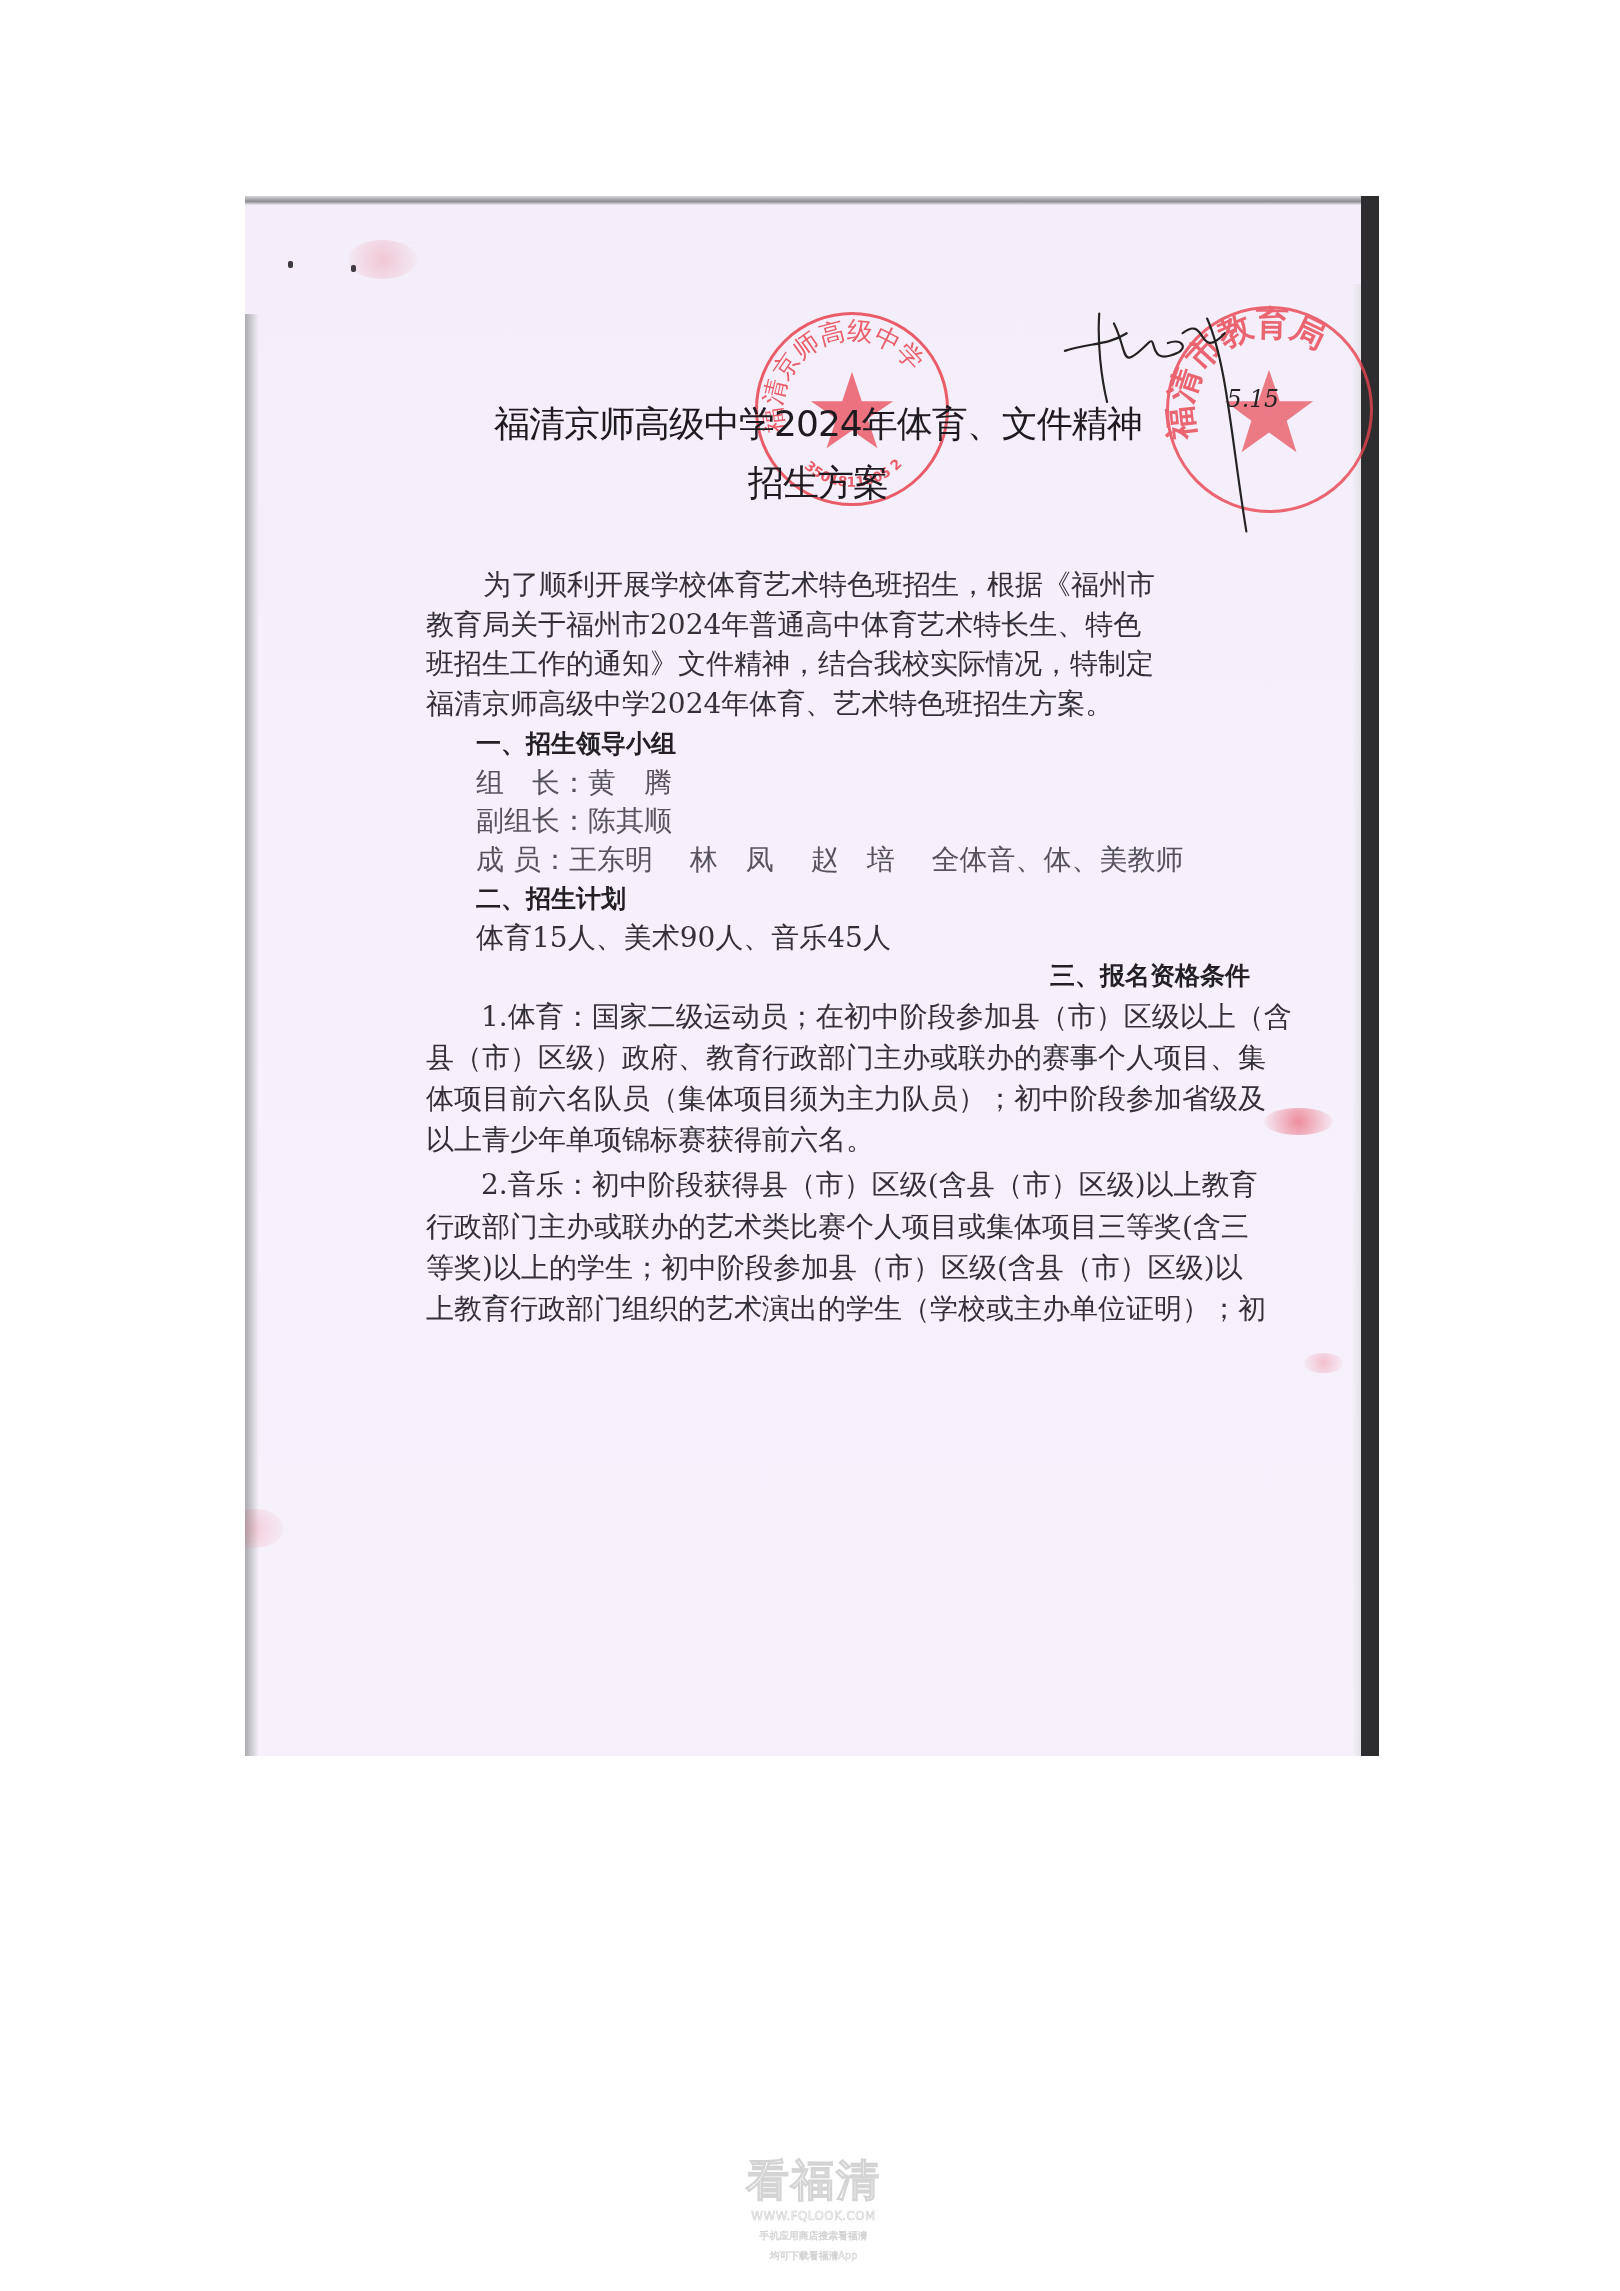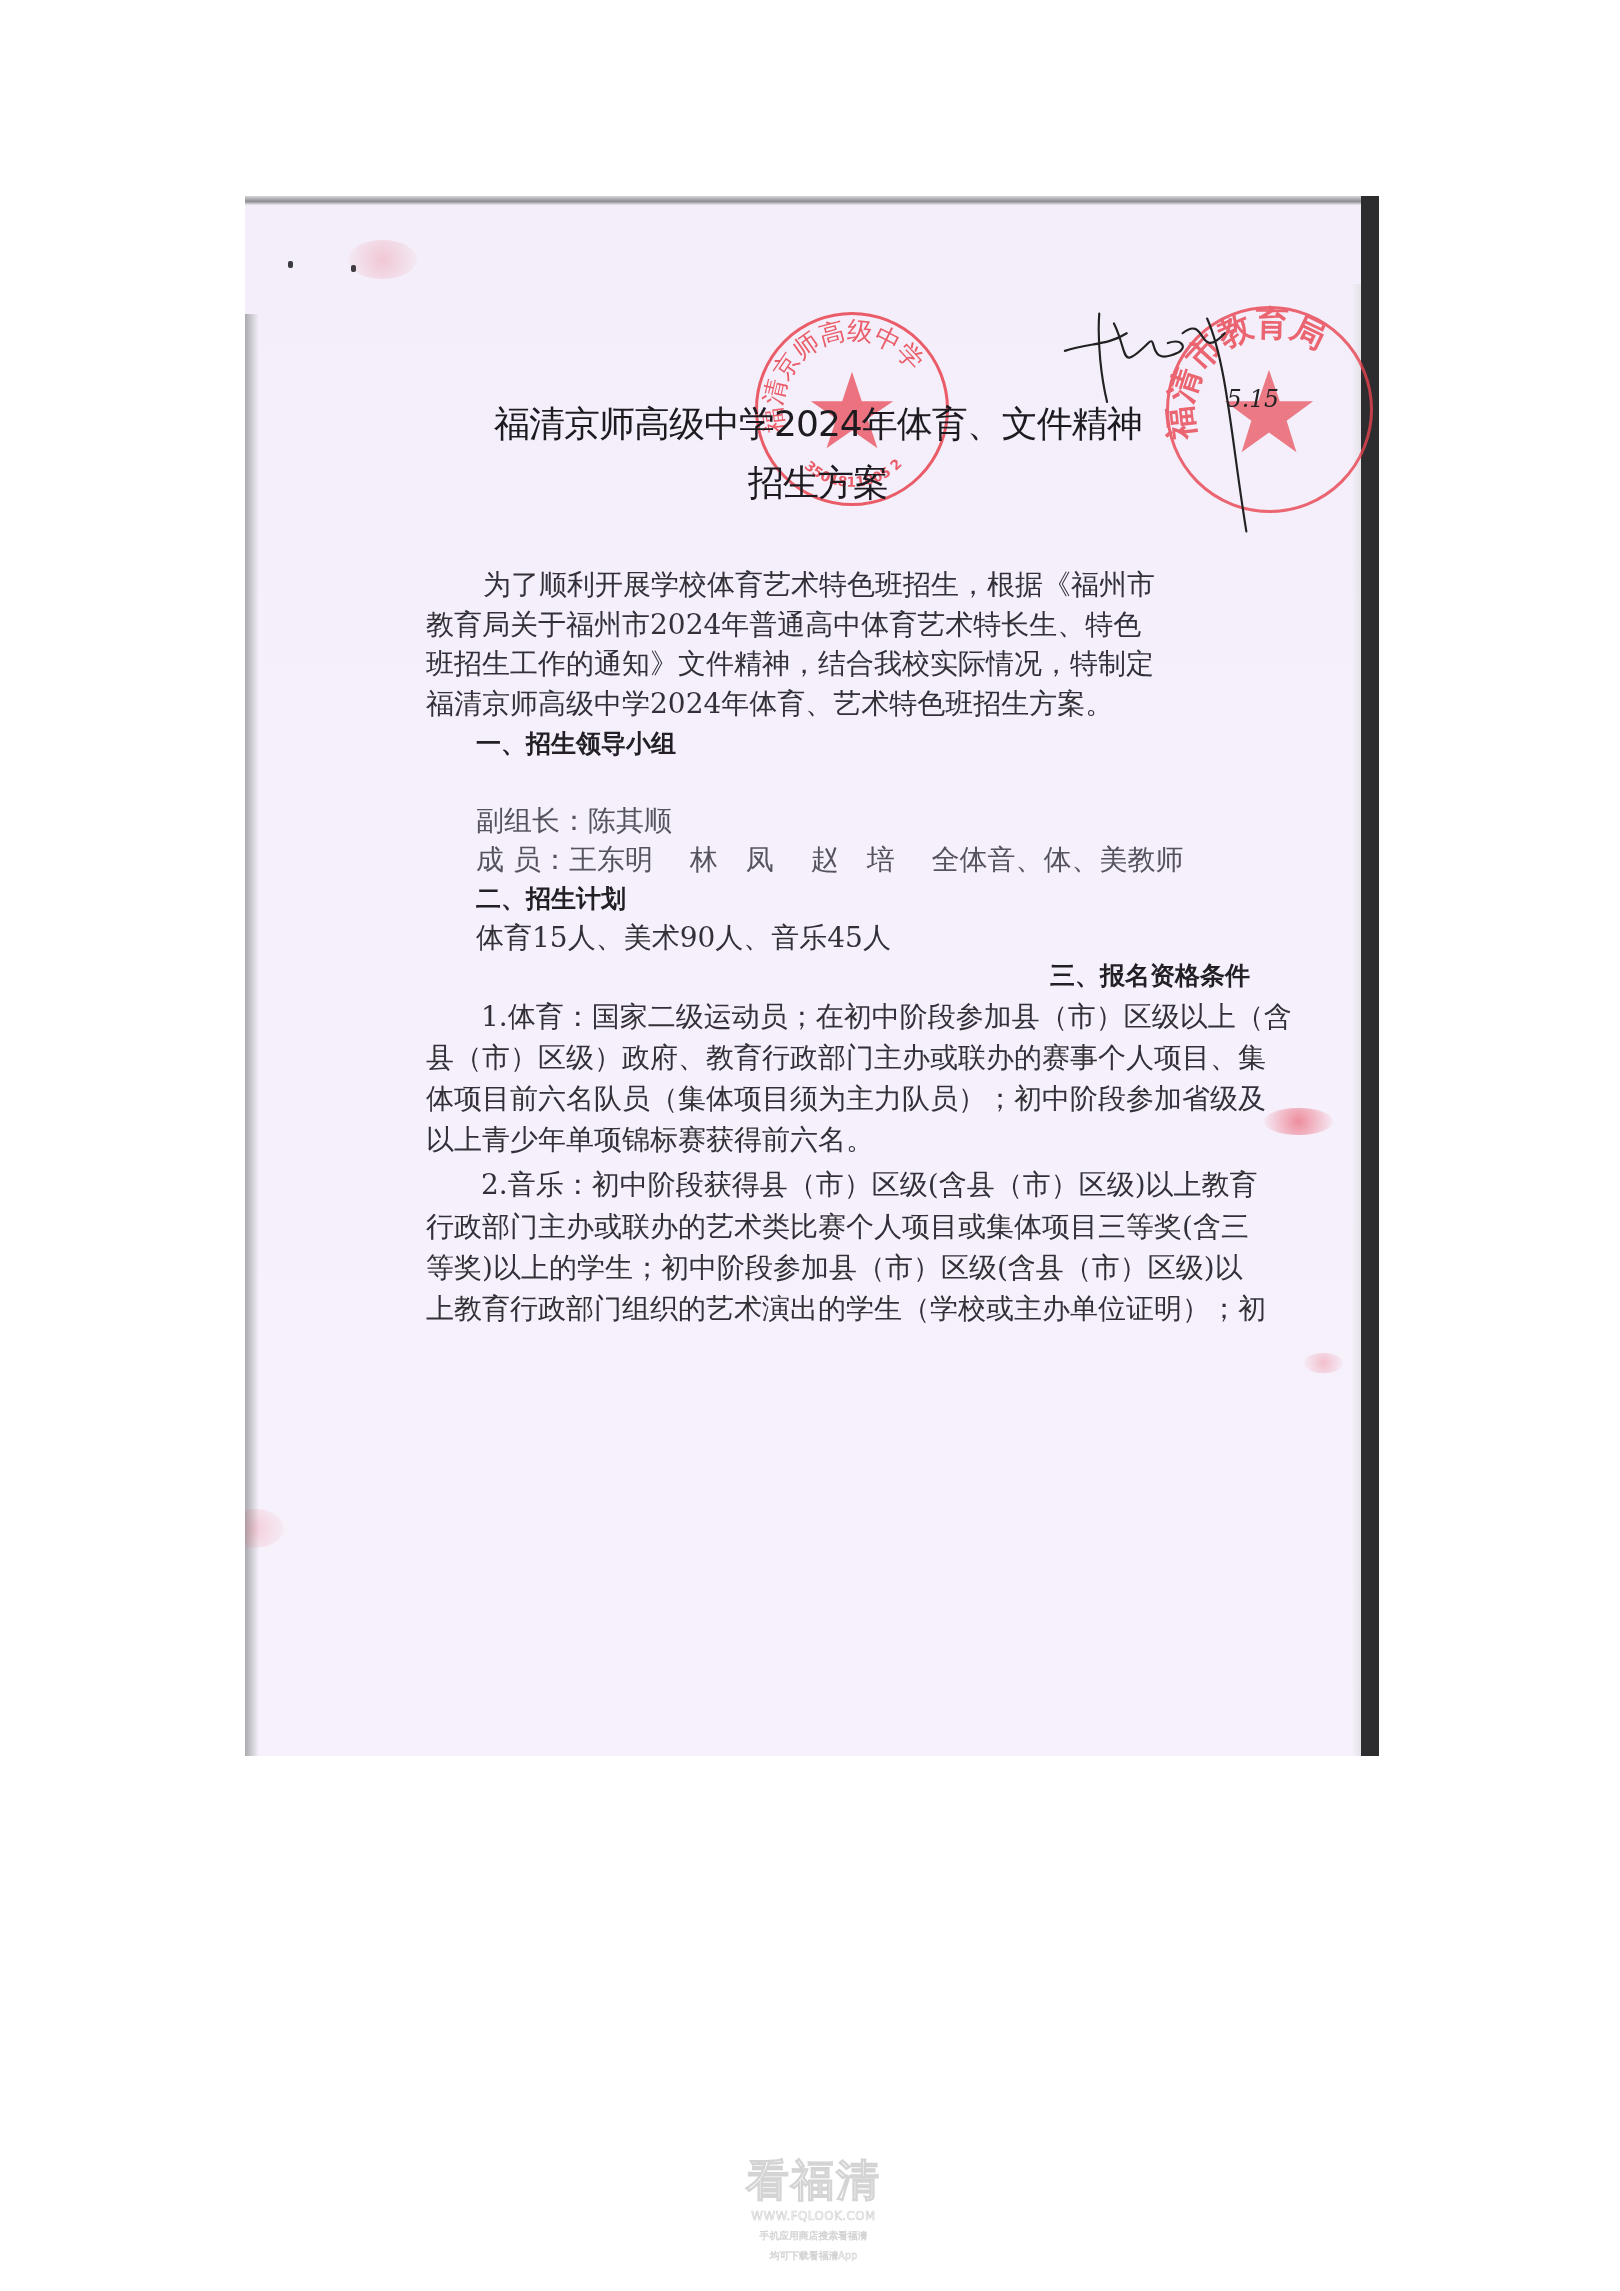--- a/index.html
+++ b/index.html
@@ -107,20 +107,21 @@
   <div class="doc">
     <div class="title-line title-1">福清京师高级中学2024年体育、文件精神</div>
     <div class="title-line title-2">招生方案</div>
 
     <div class="p indent" style="top:370px;">为了顺利开展学校体育艺术特色班招生，根据《福州市</div>
     <div class="p" style="top:410px;">教育局关于福州市2024年普通高中体育艺术特长生、特色</div>
     <div class="p" style="top:449px;">班招生工作的通知》文件精神，结合我校实际情况，特制定</div>
     <div class="p" style="top:489px;">福清京师高级中学2024年体育、艺术特色班招生方案。</div>
 
     <div class="p heading indent" style="top:529px; padding-left:2px; left:229px;">一、招生领导小组</div>
+    <div class="p faded" style="top:568px; left:231px;">组　长：黄　腾</div>
     <div class="p faded" style="top:606px; left:231px;">副组长：陈其顺</div>
     <div class="p faded" style="top:645px; left:231px;">成 员：王东明　 林　凤　 赵　培　 全体音、体、美教师</div>
 
     <div class="p heading" style="top:684px; left:231px;">二、招生计划</div>
     <div class="p" style="top:723px; left:231px;">体育15人、美术90人、音乐45人</div>
 
     <div class="p heading" style="top:761px; left:231px;text-align:right;">三、报名资格条件</div>
 
     <div class="p indent" style="top:802px; left:181px; padding-left:55px;">1.体育：国家二级运动员；在初中阶段参加县（市）区级以上（含</div>
     <div class="p" style="top:884px;">体项目前六名队员（集体项目须为主力队员）；初中阶段参加省级及</div>

